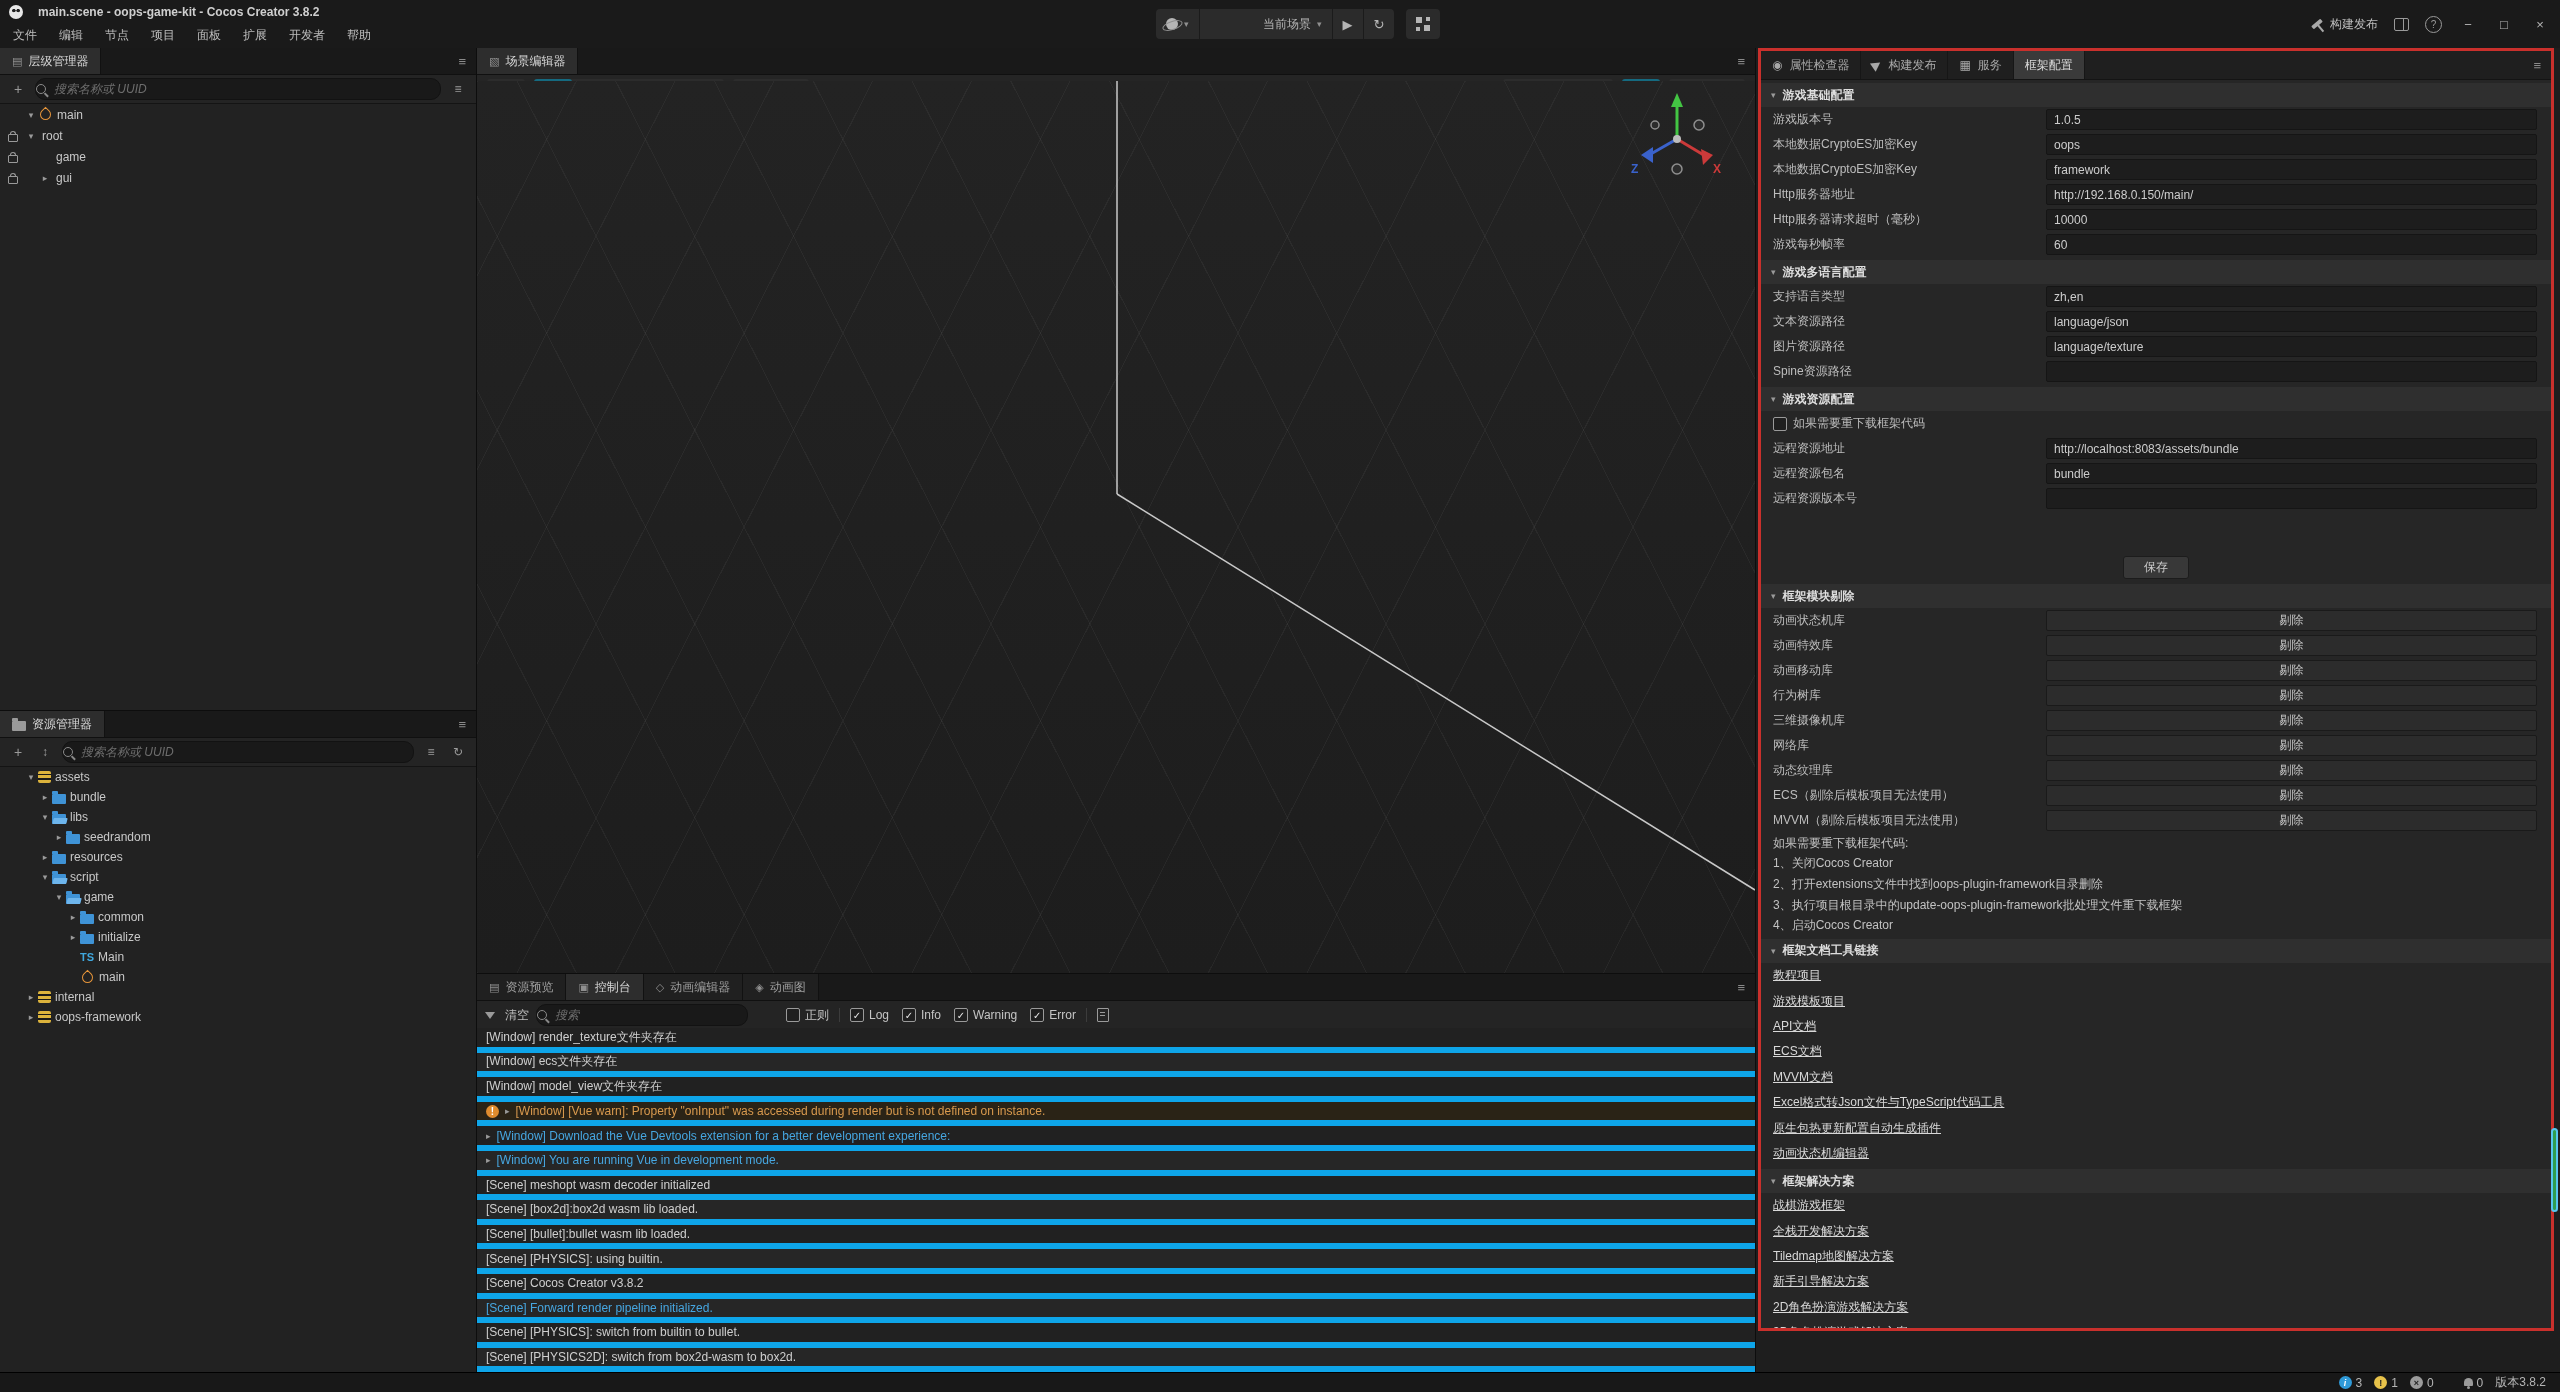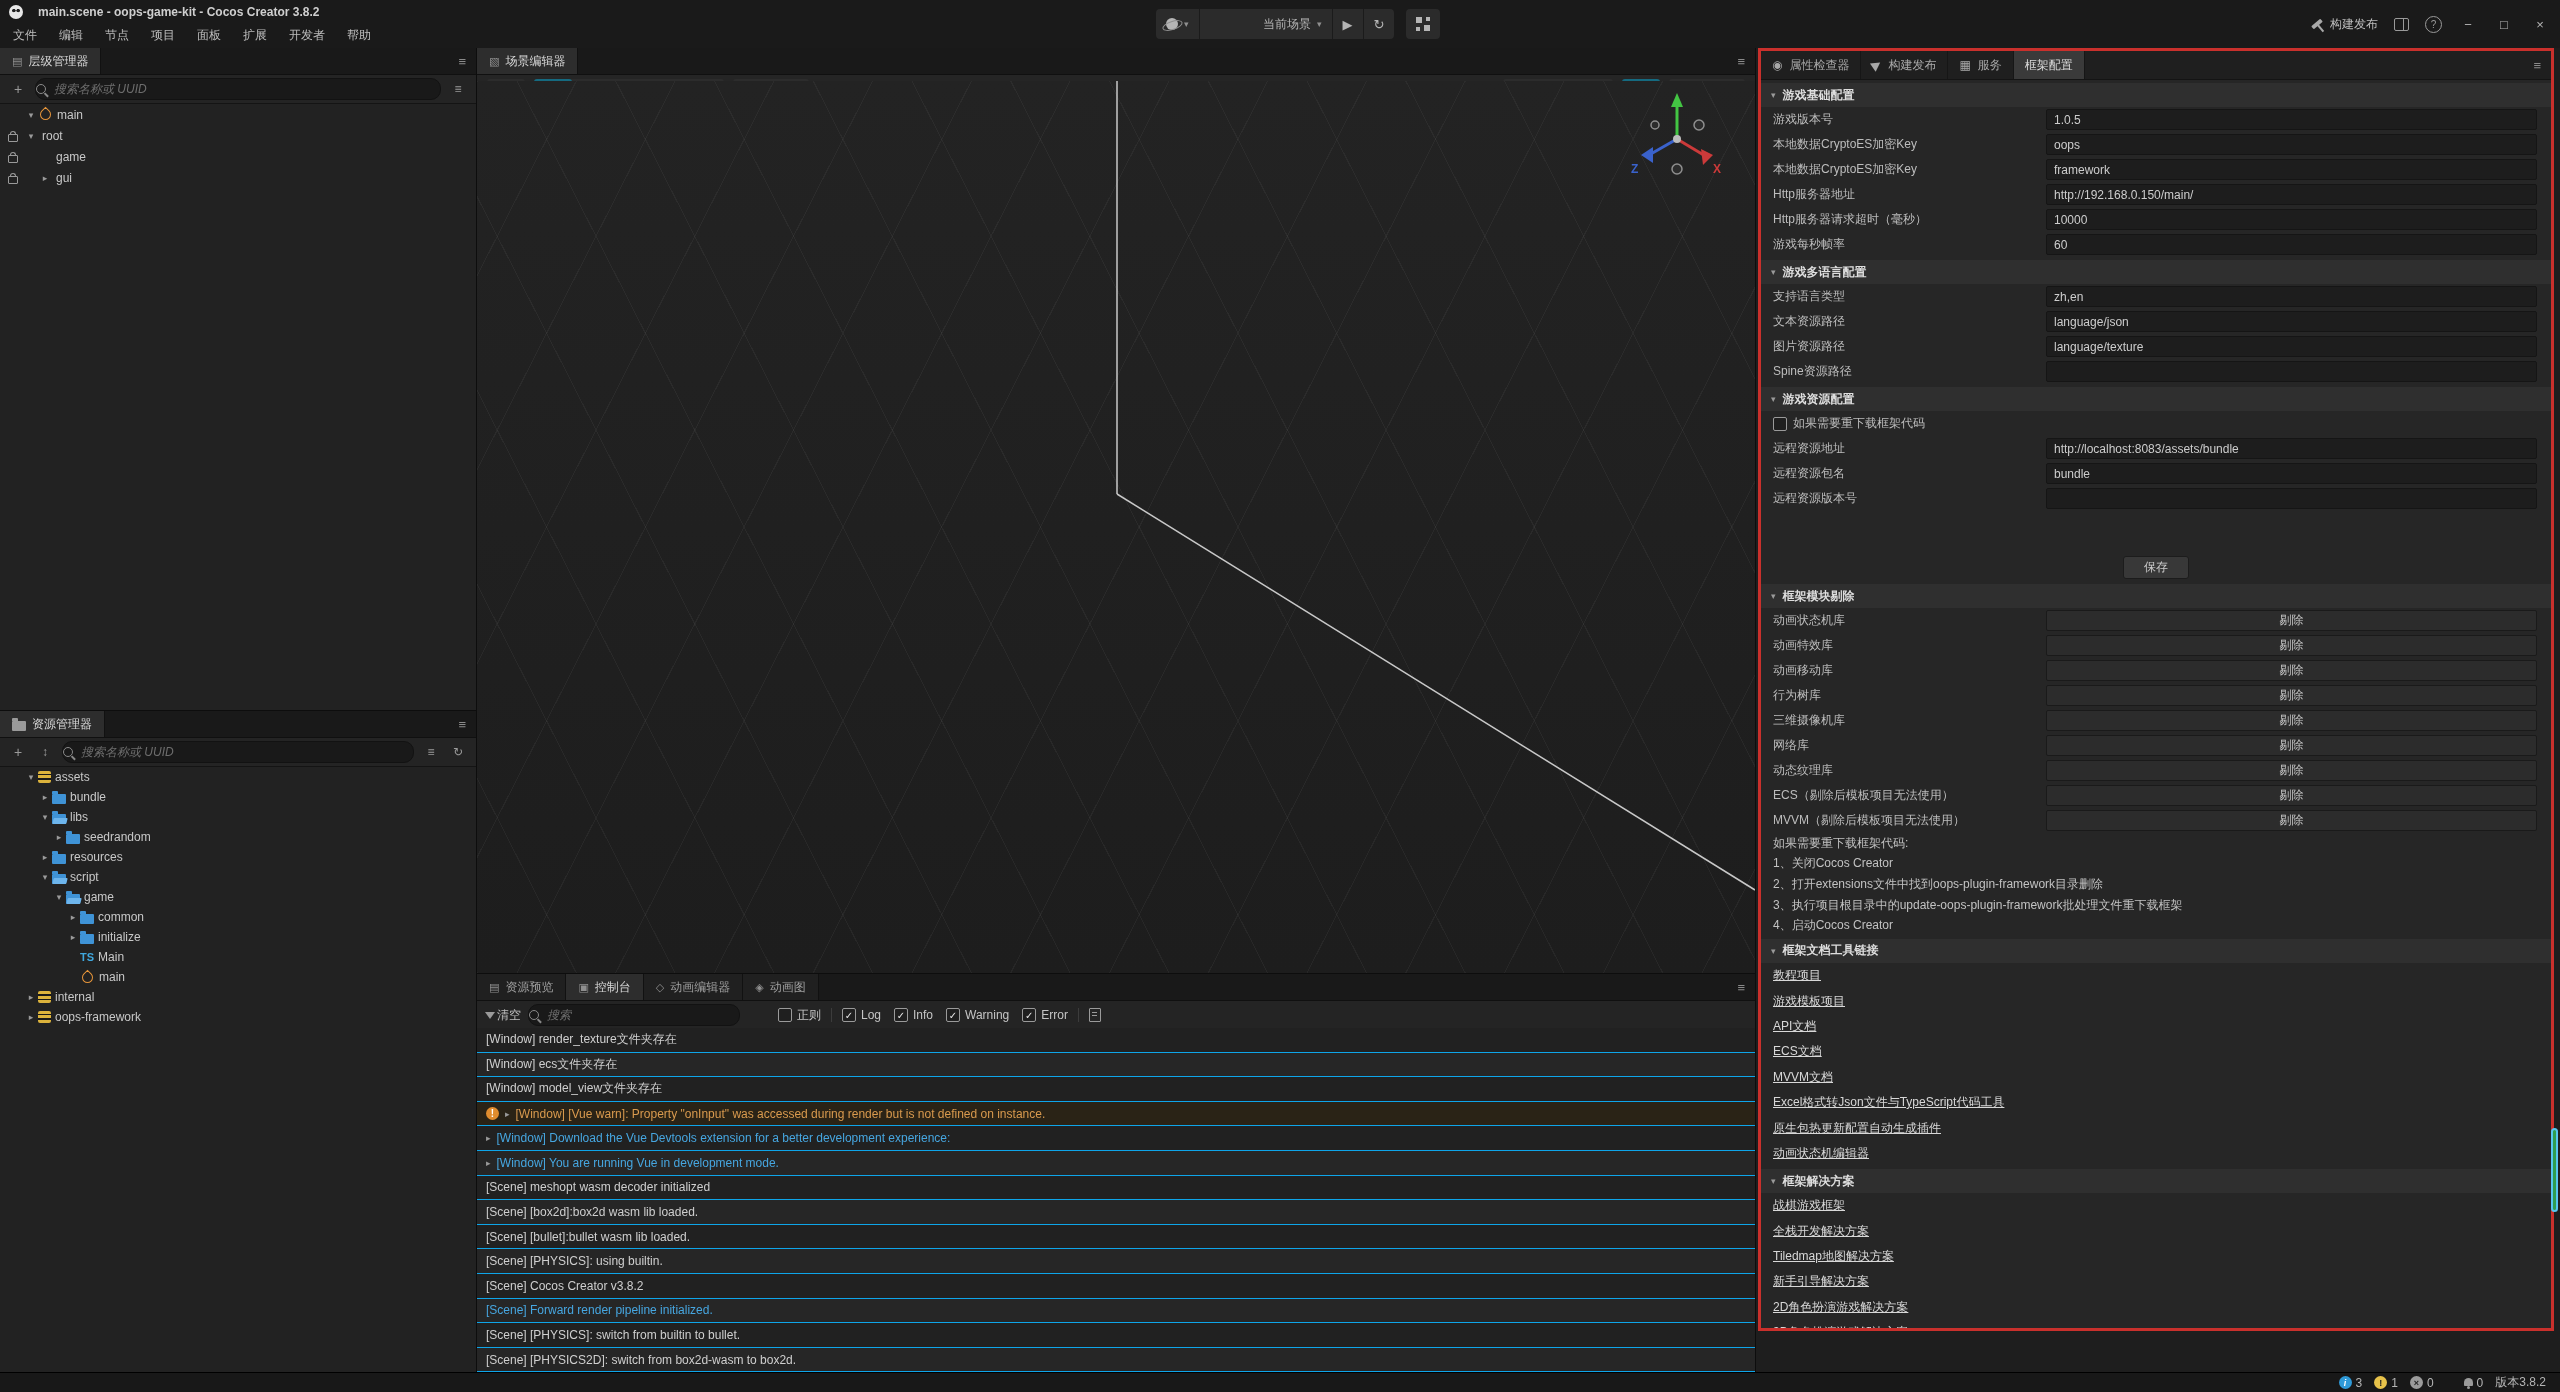--- a/index.html
+++ b/index.html
@@ -79,21 +79,21 @@
   #viewport{position:absolute;left:0;top:33px;width:1278px;height:892px;overflow:hidden;background:linear-gradient(180deg,#232323,#1d1d1d);}
   #grid{position:absolute;inset:0;background-image:repeating-linear-gradient(63deg,rgba(255,255,255,0.045) 0 1px,transparent 1px 88px),repeating-linear-gradient(117deg,rgba(255,255,255,0.045) 0 1px,transparent 1px 88px);}
   
   #console-panel{position:absolute;left:477px;top:973px;width:1278px;height:399px;background:#222;border-top:1px solid #0d0d0d;box-sizing:border-box;}
   .cbx{width:12px;height:12px;border:1px solid #9a9a9a;border-radius:2px;background:#1f1f1f;display:flex;align-items:center;justify-content:center;color:#e8e8e8;font-size:10px;flex:0 0 auto;}
   .filter{display:flex;align-items:center;gap:5px;color:#c5c5c5;}
   .vsep{width:1px;height:14px;background:#3c3c3c;margin:0 3px;}
   .i-clear{width:0;height:0;border:5px solid transparent;border-top:7px solid #9a9a9a;margin-top:5px;}
   .i-doc{width:10px;height:12px;border:1px solid #9a9a9a;border-radius:1px;background:linear-gradient(#9a9a9a 0 0) 2px 3px/5px 1px no-repeat,linear-gradient(#9a9a9a 0 0) 2px 6px/5px 1px no-repeat;}
   #log-list{position:absolute;left:0;top:54px;bottom:0;right:0;overflow:hidden;}
-  .log-row{height:24.6px;display:flex;align-items:center;padding:0 9px;gap:6px;border-bottom:1px solid #0ea5e9;color:#cfcfcf;box-sizing:border-box;}
+  .log-row{height:24.6px;display:flex;align-items:center;padding:0 9px;gap:6px;border-bottom:6px solid #0ea5e9;color:#cfcfcf;box-sizing:border-box;}
   .log-row:nth-child(odd){background:#212121;}
   .log-row:nth-child(even){background:#262626;}
   .log-row.warn{background:#2a2316;color:#d99a4e;}
   .log-row.info{color:#46a6e0;}
   .warn-badge{width:13px;height:13px;border-radius:50%;background:#e08c2e;color:#fff;font-size:10px;font-weight:bold;display:flex;align-items:center;justify-content:center;flex:0 0 auto;}
   .log-arrow{color:#9a9a9a;font-size:9px;flex:0 0 auto;}
   
   #right-panel{position:absolute;left:1755px;top:48px;width:805px;height:1324px;background:#1e1e1e;border-left:1px solid #0d0d0d;box-sizing:border-box;}
   #red-frame{position:absolute;left:2px;top:0;width:796px;height:1283px;border:3px solid #c9302c;box-sizing:border-box;background:#262626;overflow:hidden;}
   #rtabs{height:28px;background:#1f1f1f;display:flex;align-items:stretch;border-bottom:1px solid #141414;}
@@ -423,21 +423,21 @@
           <span class="ticon">◇</span>
           <span>动画编辑器</span>
         </div>
         <div class="tab">
           <span class="ticon">◈</span>
           <span>动画图</span>
         </div>
         <div class="hamburger">≡</div>
       </div>
     <div class="ptoolbar">
-      <div style="display:flex;align-items:center;gap:2px;color:#bdbdbd;">
+      <div style="display:flex;align-items:center;gap:10px;color:#bdbdbd;">
         <span class="i-clear"></span>
         <span>清空</span>
       </div>
       <div class="search" style="flex:0 0 210px;">
         <span class="i-search"></span>
         <input placeholder="搜索" style="">
       </div>
       <span style="width:24px;"></span>
       <div class="filter">
         <span class="cbx"></span>

